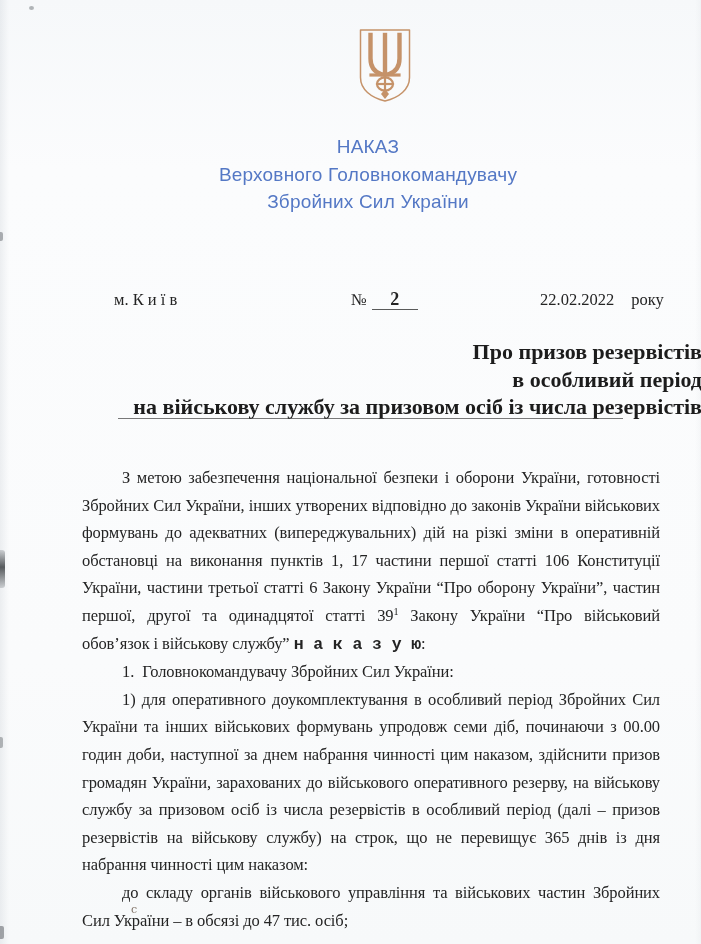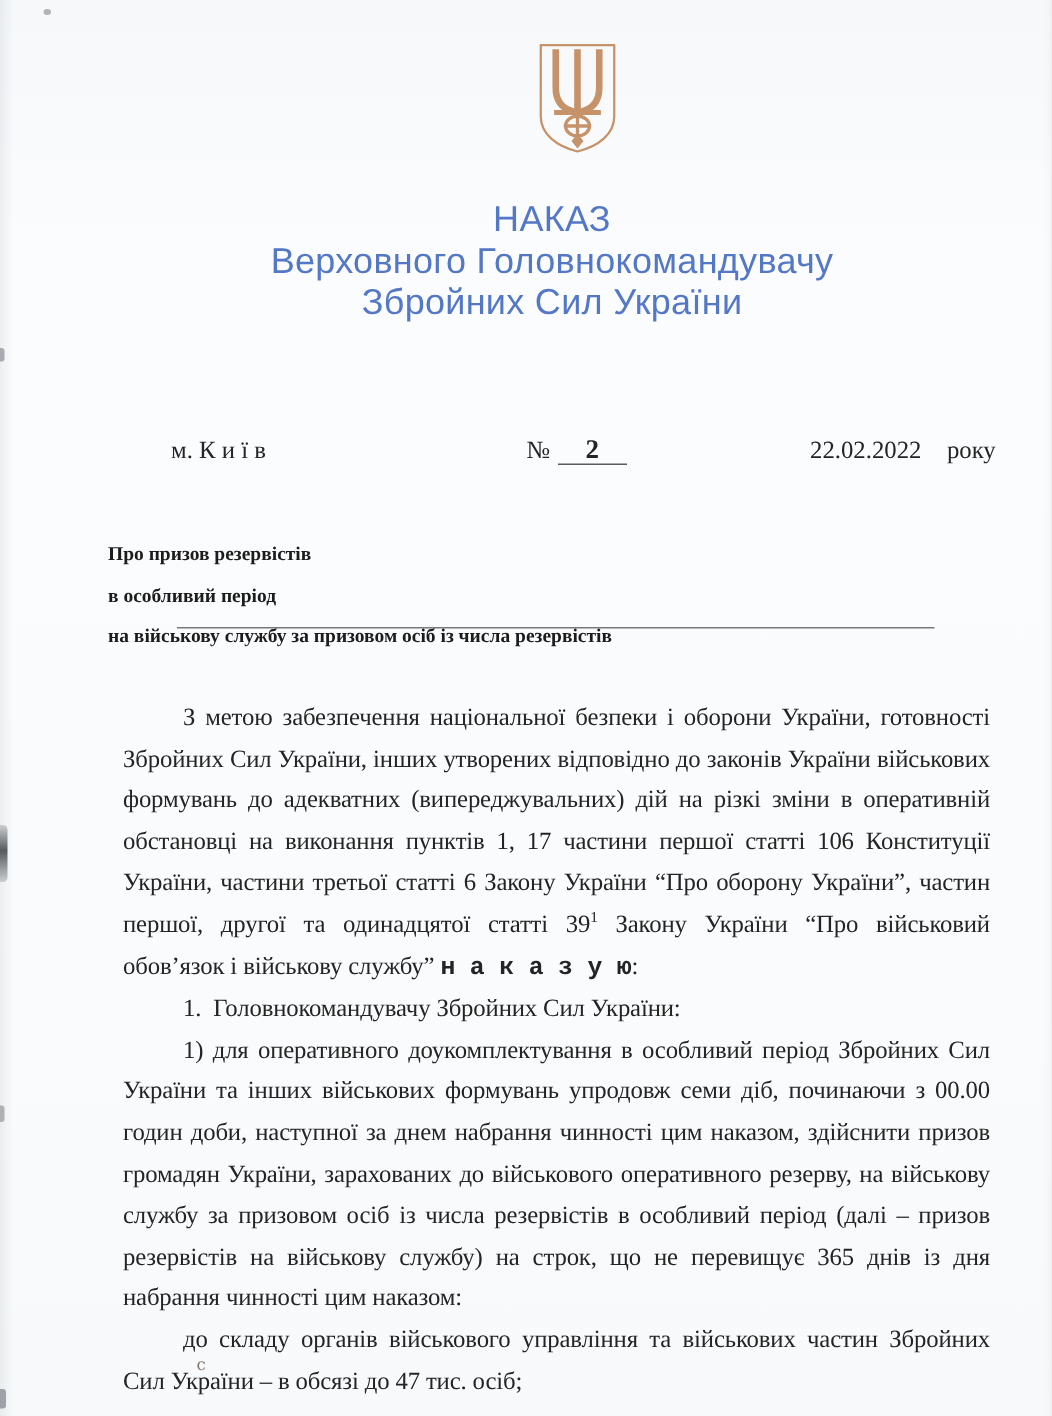--- a/index.html
+++ b/index.html
@@ -29,41 +29,41 @@
   .emblem{
     position:absolute;left:357px;top:27px;width:56px;height:77px;
     color:var(--emblem_gold);
   }
   .emblem svg{width:100%;height:100%;display:block;opacity:.92;}
   
   .blue-header{
     position:absolute;top:133px;left:35px;width:666px;
     text-align:center;
     font-family:"Liberation Sans", sans-serif;
-    font-size:24px;line-height:27.5px;
+    font-size:19px;line-height:27.5px;
     color:var(--header_blue);
     letter-spacing:.2px;
   }
   
   .meta-row{position:absolute;top:288px;left:0;width:701px;height:32px;font-size:16.5px;}
   .meta-place{position:absolute;left:114px;top:2px;}
   .meta-number{position:absolute;left:351px;top:2px;}
   .num-label{font-size:16.5px;}
   .num-underline{
     display:inline-block;width:46px;margin-left:5px;
     border-bottom:1.6px solid #5a5a5a;
     text-align:center;font-weight:bold;font-size:18px;line-height:19px;
   }
   .meta-date{position:absolute;left:540px;top:2px;}
   .meta-date .suffix{margin-left:17px;}
   
   .subject{
-    position:absolute;top:355px;left:72px;width:630px;
-    text-align:left;font-weight:bold;
-    font-size:13px;line-height:27.5px;
+    position:absolute;top:338px;left:72px;width:630px;
+    text-align:right;font-weight:bold;
+    font-size:22px;line-height:27.5px;
     color:#1c1c1c;
   }
   .divider{
     position:absolute;top:418px;left:118px;width:505px;height:0;
     border-bottom:1.6px solid var(--line_gray);opacity:.72;
   }
   
   .body-text{
     position:absolute;top:464px;left:82px;width:578px;
     font-size:16.5px;line-height:27.6px;

